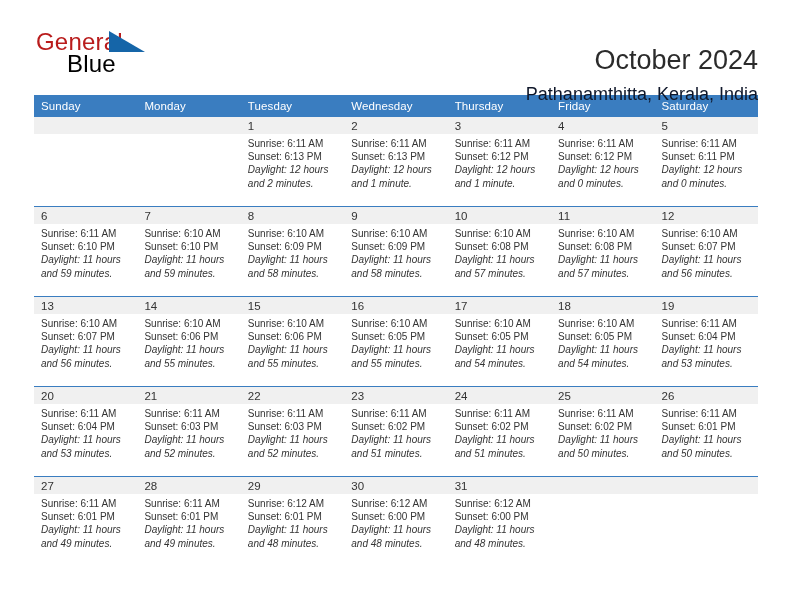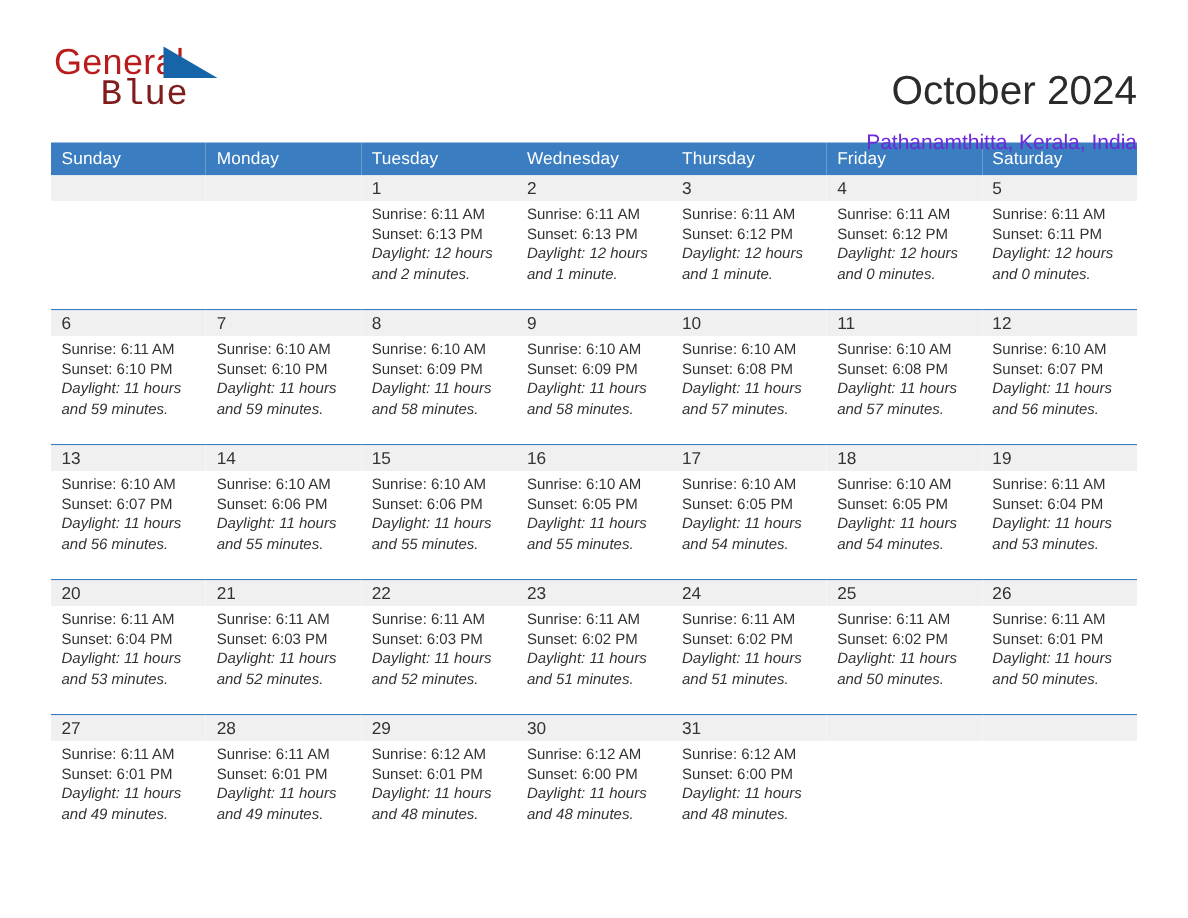--- a/index.html
+++ b/index.html
@@ -46,22 +46,22 @@
     letter-spacing: 0.2px;
     color: #b91c1c;
     font-family: "Liberation Sans", sans-serif;
   }
   .brand-blue {
     position: absolute;
     left: 33px;
     top: 26px;
     font-size: 24px;
     letter-spacing: 0.2px;
-    color: #7f1d1d;
-    font-family: Liberation Mono, monospace;
+    color: #000000;
+    font-family: Liberation Sans, sans-serif;
   }
   .brand-tri {
     position: absolute;
     left: 75px;
     top: 7px;
     width: 0;
     height: 0;
     border-left: 36px solid #1565a8;
     border-top: 21px solid transparent;
   }
@@ -71,22 +71,22 @@
     padding-top: 0px;
     margin-top: 20px;
   }
   .title-month {
     font-size: 27px;
     color: #2b2b2b;
     line-height: 32px;
     white-space: nowrap;
   }
   .title-location {
-    font-size: 14px;
-    color: #6d28d9;
+    font-size: 18px;
+    color: #0f172a;
     line-height: 20px;
     margin-top: 8px;
     white-space: nowrap;
   }
 
   
   .calendar {
     width: 724px;
     border-collapse: collapse;
     table-layout: fixed;

